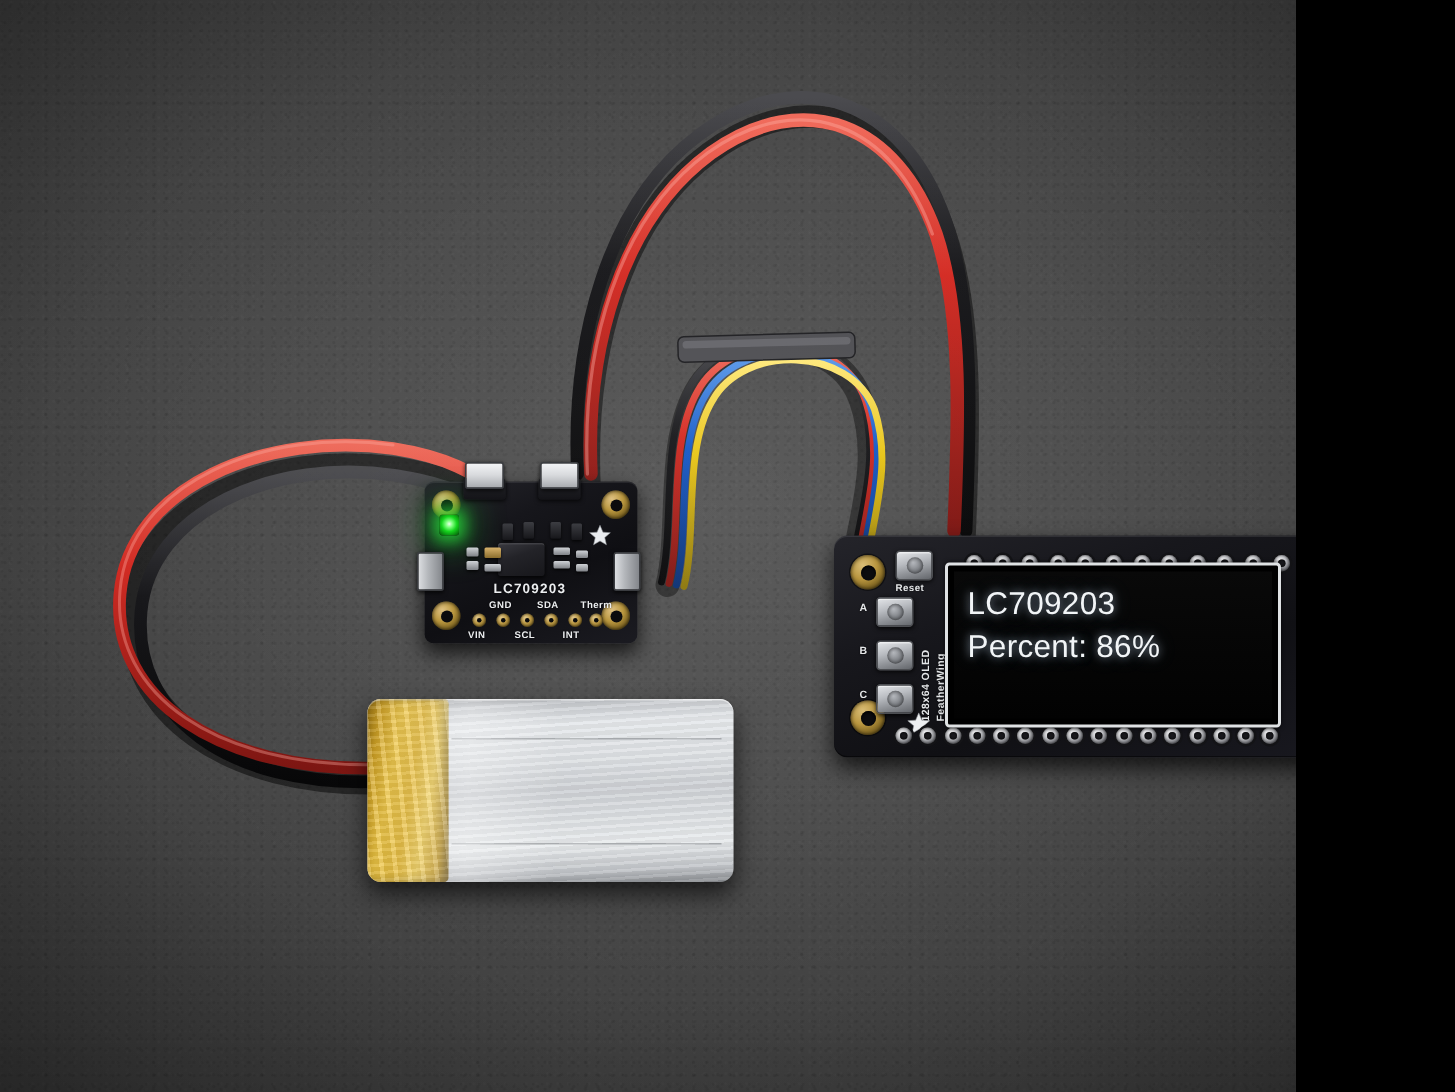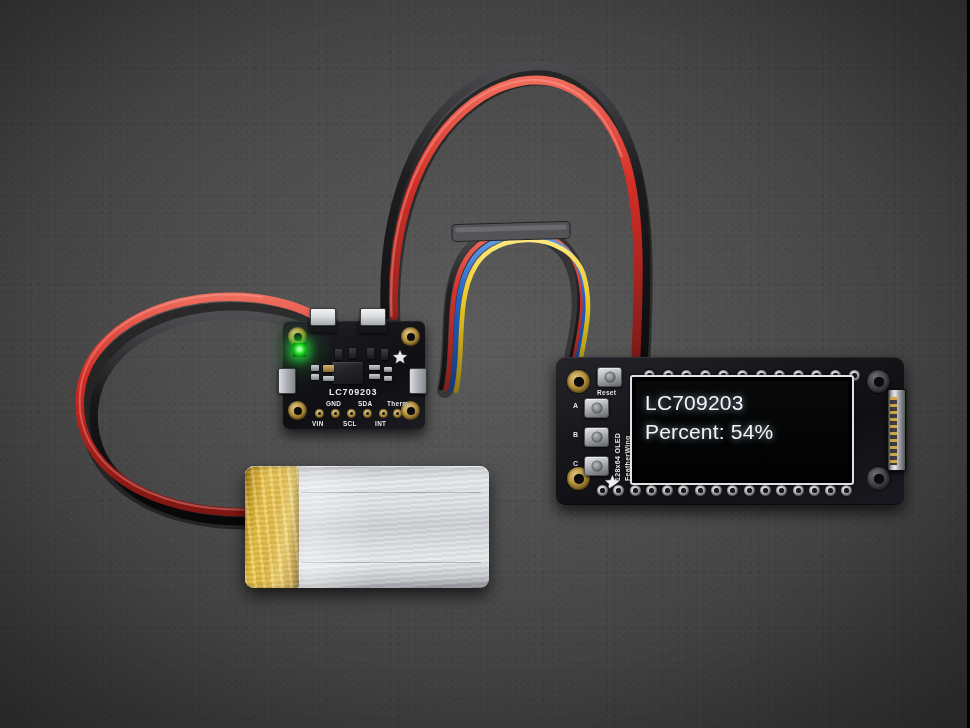--- a/index.html
+++ b/index.html
@@ -3,21 +3,21 @@
 <meta charset="utf-8">
 <title>LC709203 Battery Monitor Product Photo</title>
 <style>
   * { margin:0; padding:0; box-sizing:border-box; }
   html,body{
     width:970px; height:728px; overflow:hidden;
     background:#000;
     font-family:"Liberation Sans", sans-serif;
   }
   #scene{
-    position:relative; width:967px; height:728px;
+    position:relative; width:864px; height:728px;
     background:
       radial-gradient(ellipse 700px 520px at 470px 330px, #545454 0%, #4b4b4b 42%, #414141 70%, #343434 100%);
     overflow:hidden;
   }
   
   #scene::before{
     content:""; position:absolute; inset:0; pointer-events:none;
     background-image:
       radial-gradient(circle at 12% 22%, rgba(255,255,255,.055) 0.6px, transparent 1.2px),
       radial-gradient(circle at 37% 68%, rgba(0,0,0,.10) 0.7px, transparent 1.4px),
@@ -391,18 +391,18 @@
         <span class="pin"></span>
         <span class="pin"></span>
       <span class="pin"></span>
     </div>
 
     <div class="flex-conn"></div>
 
     <div class="oled-window">
       <div class="oled-glass">
         <div class="oled-line">LC709203</div>
-        <div class="oled-line">Percent: 54%</div>
+        <div class="oled-line">Percent: 86%</div>
       </div>
     </div>
   </div>
 
 </div>
 
 </body></html>

